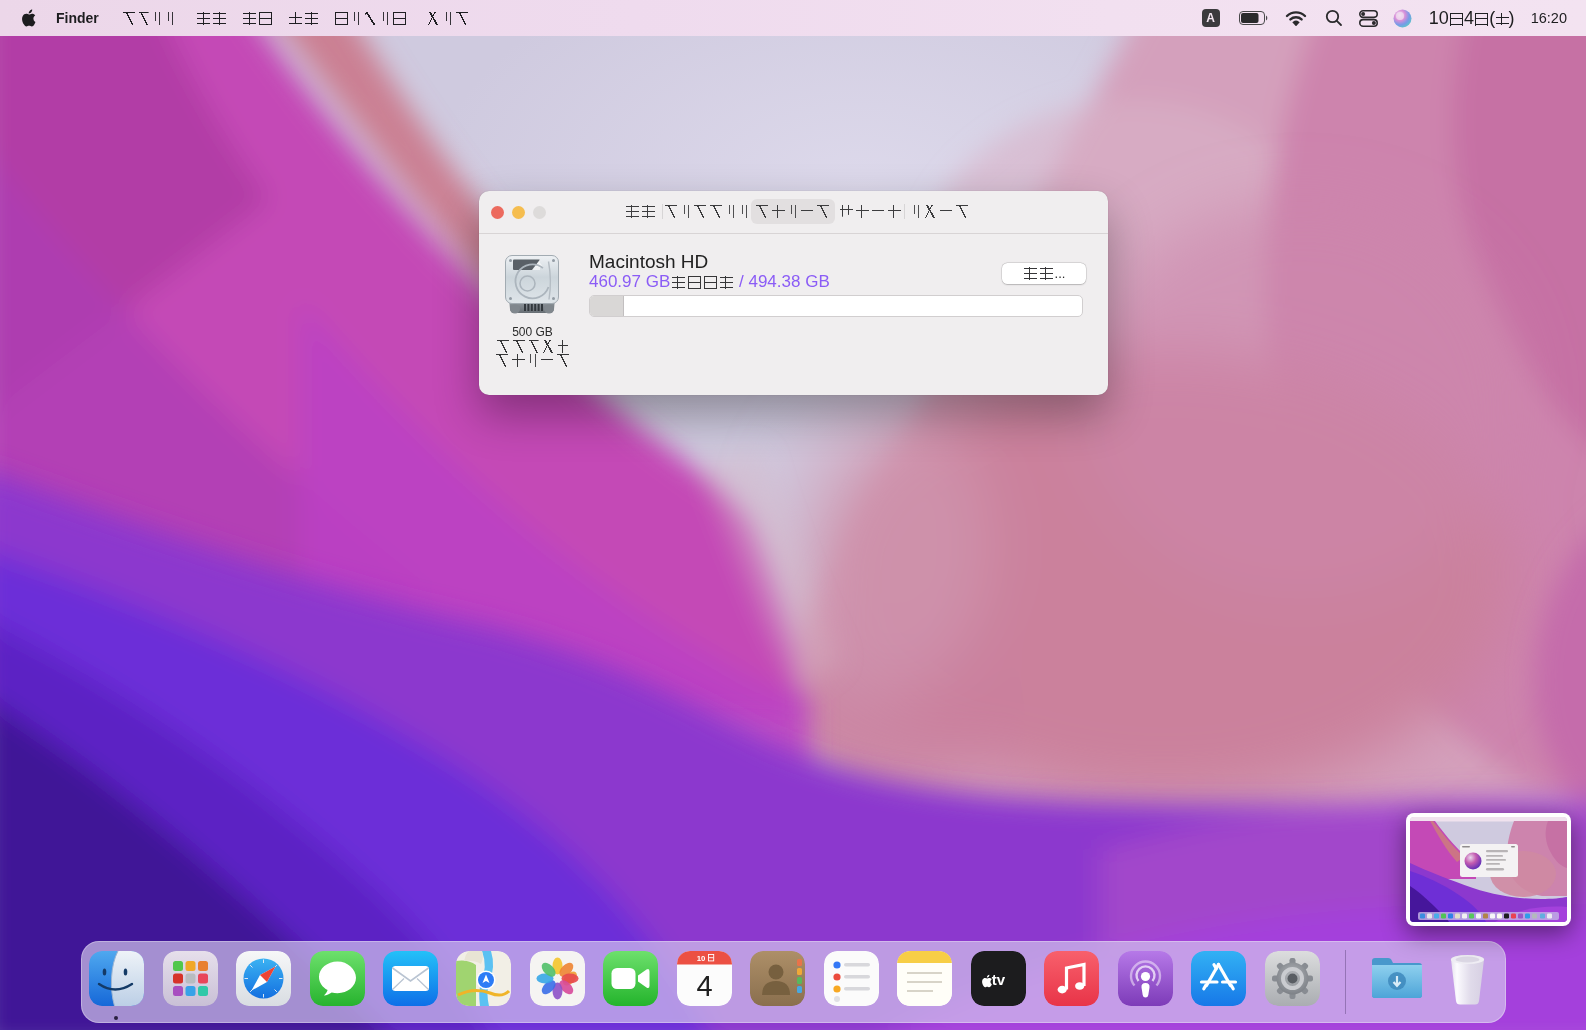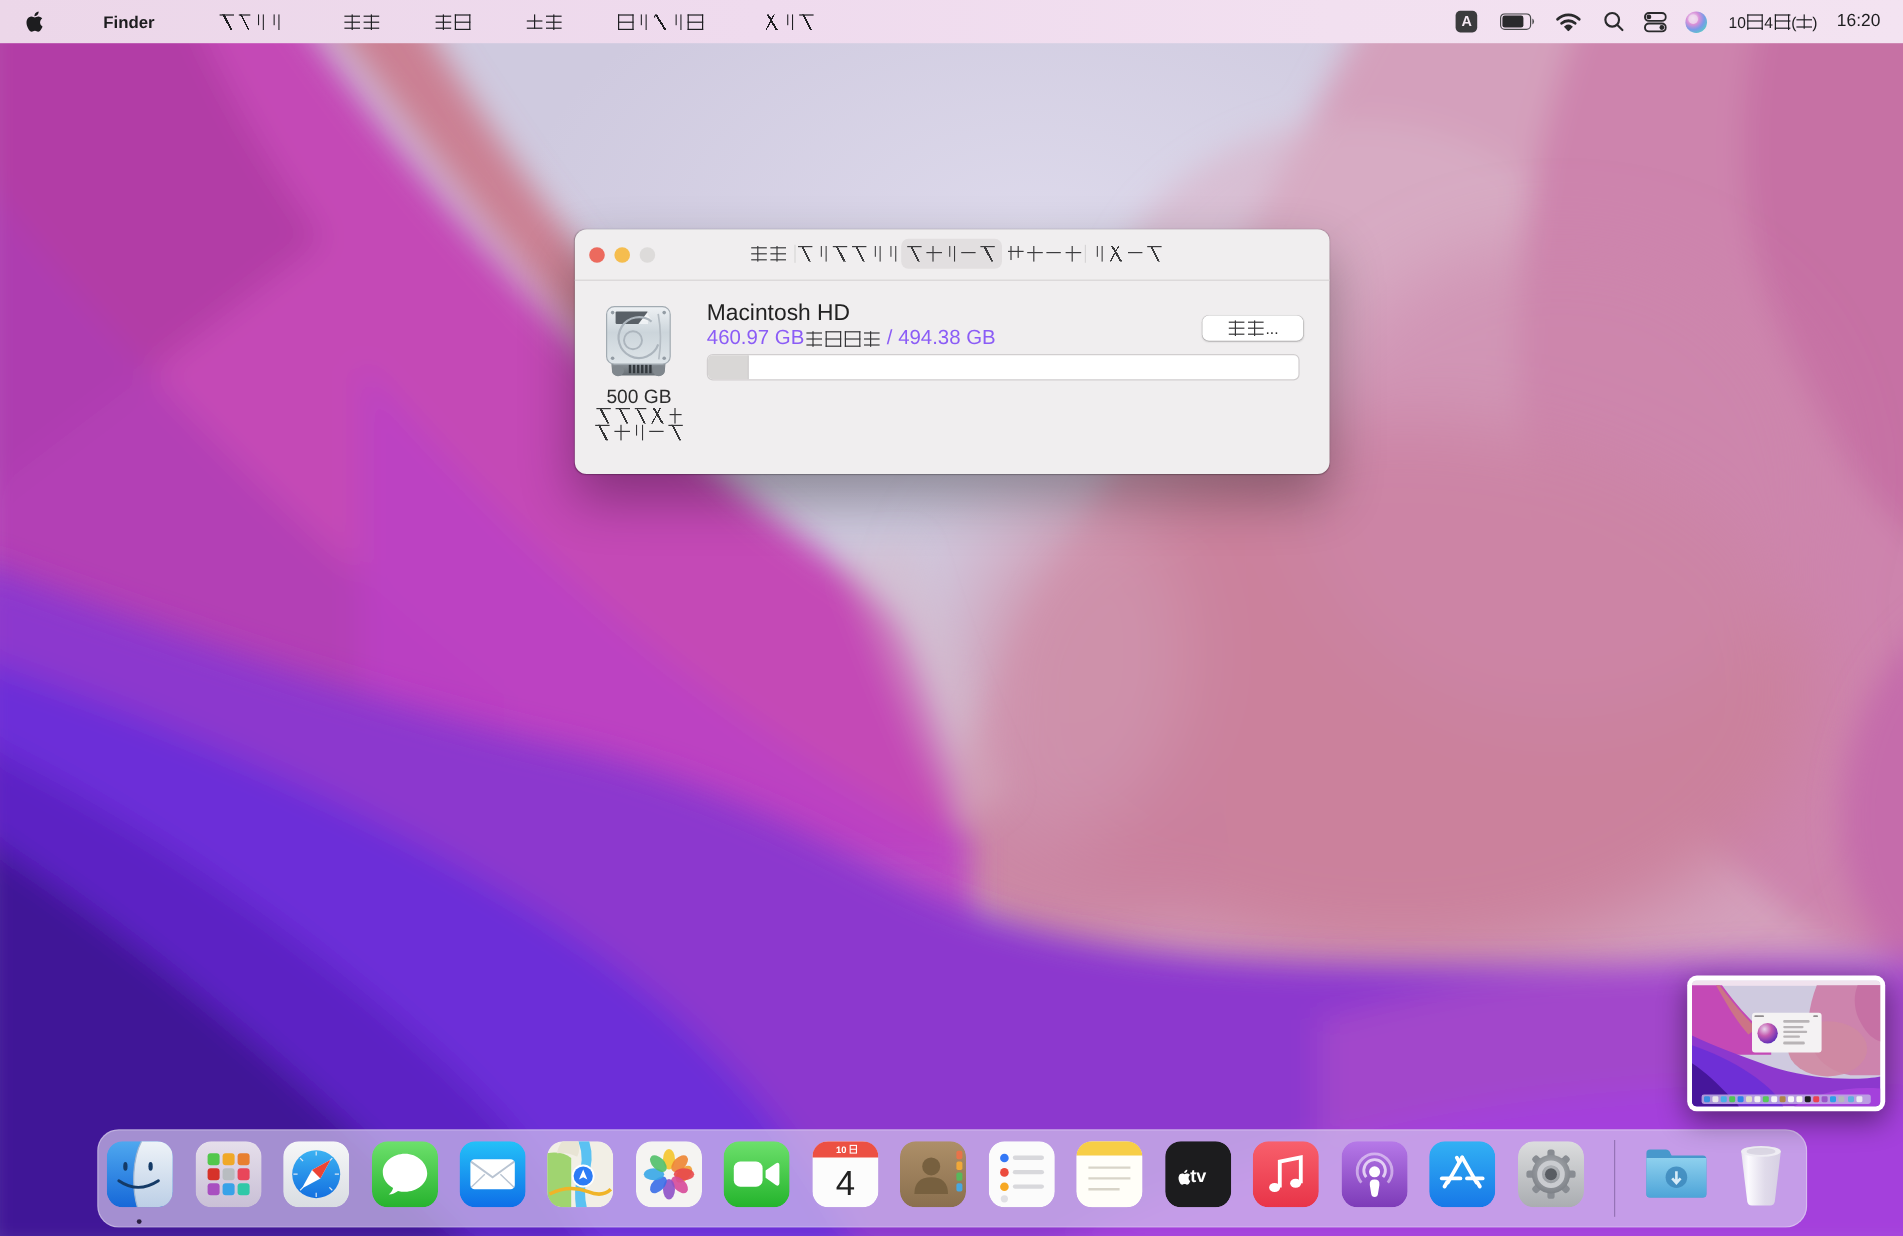--- a/index.html
+++ b/index.html
@@ -19,21 +19,21 @@
 #tabs{position:absolute;left:139px;top:8px;height:25px;display:flex;align-items:center;}
 .tab{height:25px;display:flex;align-items:center;justify-content:center;border-radius:6px;}
 .tab+.tab{position:relative;}
 .tab+.tab:before{content:"";position:absolute;left:-1px;top:5px;bottom:5px;width:1px;background:rgba(0,0,0,.1);}
 .tab.sel{background:#e2dfe0;}
 .tab.sel:before,.tab.sel+.tab:before{display:none;}
 .kt{width:12.5px;height:12.5px;margin:0 0.8px;}
 .kc{width:10.5px;height:10.5px;margin:0 0.5px;}
 .km{width:11.5px;height:11.5px;margin:0 0.5px;vertical-align:-1.5px;}
 #hdd{position:absolute;left:23px;top:63px;}
-#hddcap{position:absolute;left:0px;top:134px;width:107px;text-align:center;font-size:16px;line-height:14.5px;color:#2b2b2b;}
+#hddcap{position:absolute;left:0px;top:134px;width:107px;text-align:center;font-size:12px;line-height:14.5px;color:#2b2b2b;}
 #mhd{position:absolute;left:110px;top:60px;font-size:19px;color:#222;}
 #mhdsub{position:absolute;left:110px;top:81px;font-size:17px;color:#8b5cf6;}
 #manage{position:absolute;left:523px;top:72px;width:84px;height:21px;background:#fff;border-radius:5.5px;box-shadow:0 0 0 0.5px rgba(0,0,0,.15),0 0.5px 1.5px rgba(0,0,0,.18);display:flex;align-items:center;justify-content:center;font-size:13px;color:#2b2b2b;}
 #pbar{position:absolute;left:110px;top:104px;width:494px;height:22px;background:#fff;border:1px solid #d1cecf;border-radius:5px;box-sizing:border-box;}
 #pfill{position:absolute;left:0;top:0;bottom:0;width:33px;background:#d9d7d6;border-right:1px solid #c2bfc0;border-radius:4px 0 0 4px;}
 
 #dock{position:absolute;left:81px;top:941px;width:1425px;height:82px;border-radius:18px;
  background:rgba(212,200,238,.68);border:1px solid rgba(255,255,255,.3);box-sizing:border-box;}
 .di{position:absolute;top:951px;width:55px;height:55px;border-radius:13px;}
 #thumb{position:absolute;left:1406px;top:813px;width:165px;height:113px;background:#fff;border-radius:8px;
@@ -59,21 +59,21 @@
  background-position:46% 0,0 38%,0 92%;background-size:10% 92%,100% 8%,100% 9%;}
 .kJ{background-image:linear-gradient(var(--kc),var(--kc));background-position:0 46%;background-size:96% 9%;}
 .kN{background-image:linear-gradient(58deg,rgba(0,0,0,0) 45.5%,var(--kc) 45.5%,var(--kc) 54.5%,rgba(0,0,0,0) 54.5%),linear-gradient(var(--kc),var(--kc));
  background-position:0 0,4% 12%;background-size:100% 100%,11% 13%;}
 .ks{width:10px;}
 
 #menubar .mi{display:inline-block;margin-right:27px;}
 #menubar .k{--kc:#1f1f23;}
 .tab .k{--kc:#3c3c3e;}
 #hddcap .k,#mhdsub .k,#manage .k{--kc:#363638;}
-#mleft{display:flex;align-items:center;padding-left:21px;gap:30px;}
+#mleft{display:flex;align-items:center;padding-left:21px;}
 #mright{position:absolute;right:0;top:0;height:36px;display:flex;align-items:center;}
 </style>
 </head>
 <body>
 <div id="desk">
 <svg id="wall" width="1586" height="1030" viewBox="0 0 1586 1030">
  <defs>
   <filter id="bl" x="-15%" y="-15%" width="130%" height="130%">
           <feGaussianBlur stdDeviation="13"></feGaussianBlur>
         </filter>
@@ -161,21 +161,21 @@
             <radialGradient id="sir1" cx="35%" cy="32%" r="75%">
               <stop offset="0%" stop-color="#f6f9fc"></stop>
               <stop offset="40%" stop-color="#d88fd8"></stop>
               <stop offset="70%" stop-color="#7a9ae8"></stop>
               <stop offset="100%" stop-color="#58c8c8"></stop>
             </radialGradient>
           </defs>
           <circle cx="9.5" cy="9.5" r="9" fill="url(#sir1)"></circle>
           <circle cx="7" cy="7" r="4" fill="#f0d8ee" opacity=".8"></circle>
         </svg>
-  <span style="margin-left:17px;font-size:13px;letter-spacing:.2px;">10<i class="k kB" style="margin:0 1px;"></i>4<i class="k kB" style="margin:0 1px;"></i>(<i class="k kH" style="margin:0 0;"></i>)</span>
+  <span style="margin-left:17px;font-size:18px;letter-spacing:.2px;">10<i class="k kB" style="margin:0 1px;"></i>4<i class="k kB" style="margin:0 1px;"></i>(<i class="k kH" style="margin:0 0;"></i>)</span>
   <span style="margin-left:16px;margin-right:19px;font-size:14.5px;">16:20</span>
  </div>
 </div>
 <div id="win">
  <div id="titlebar"></div>
  <div class="tl" style="left:12px;background:#ec6a5e;"></div>
       <div class="tl" style="left:33px;background:#f5bd4f;"></div>
       <div class="tl" style="left:54px;background:#dddbda;"></div>
  <div id="tabs">
   <div class="tab" style="width:45px;">

